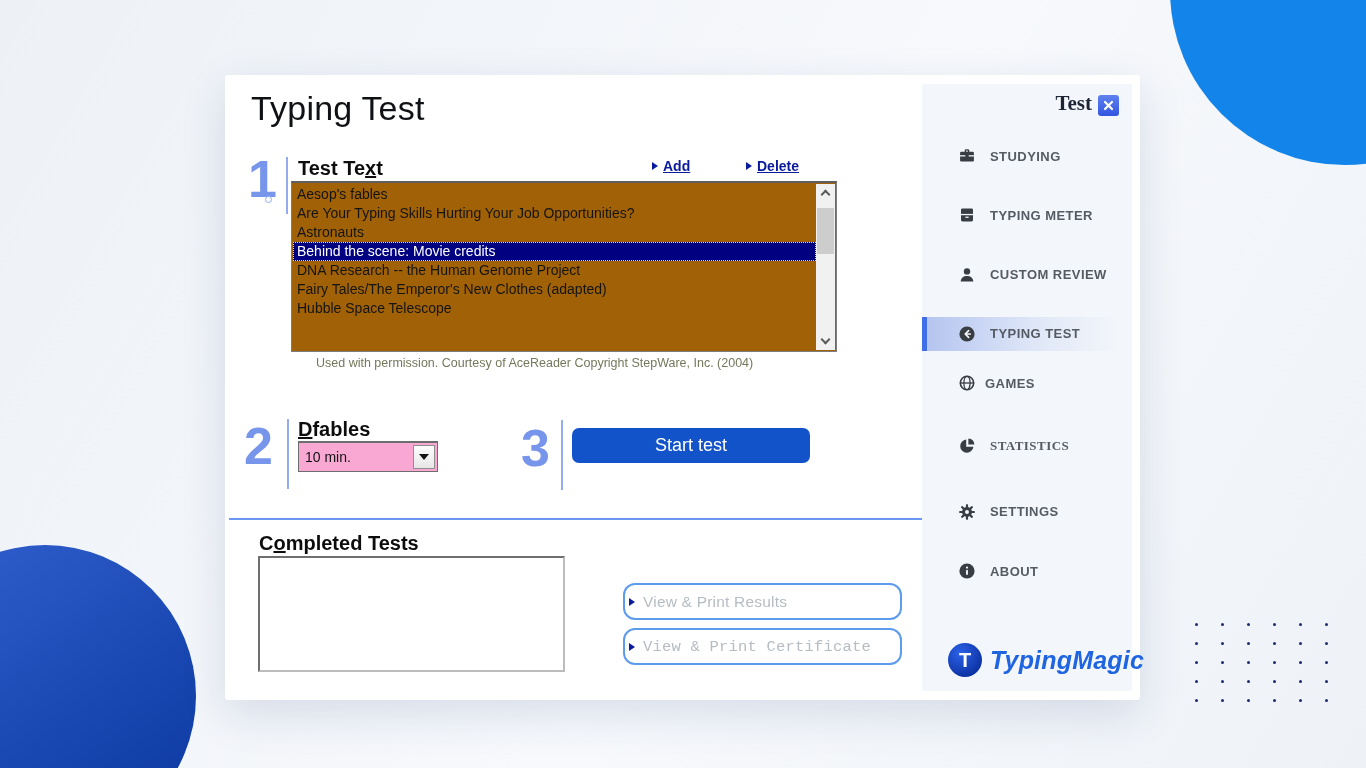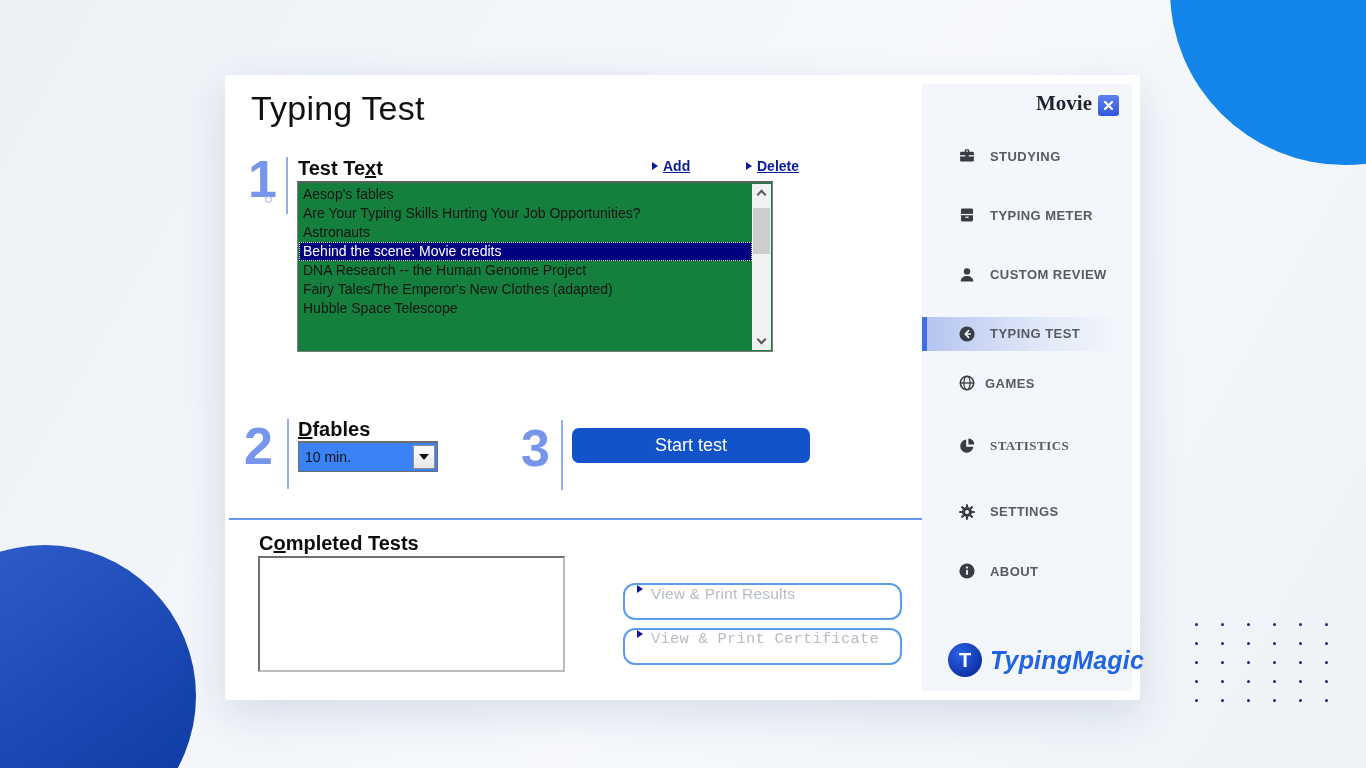--- a/index.html
+++ b/index.html
@@ -23,51 +23,51 @@
   .stepline { position:absolute; width:2px; background:#93acf0; }
   .stepring { position:absolute; width:7px; height:7px; border:1.5px solid #93acf0; border-radius:50%; background:#fff; }
 
   .fieldlabel { position:absolute; font-size:20px; font-weight:700; color:#0d0d0d; }
   .ul { text-decoration:underline; }
 
   .linkrow { position:absolute; top:83px; display:flex; align-items:center; gap:5px; cursor:pointer; }
   .tri { width:0; height:0; border-top:4px solid transparent; border-bottom:4px solid transparent; border-left:6px solid #0a1a9c; }
   .linktext { font-size:14px; font-weight:700; color:#0a1a9c; text-decoration:underline; }
 
-  .listbox { position:absolute; left:72px; top:106px; width:476px; height:171px; background:#15803d;
+  .listbox { position:absolute; left:66px; top:106px; width:546px; height:171px; background:#a16207;
              border:1px solid #7d7d7d; border-top:2px solid #5f5f5f; }
   .listrows { position:absolute; inset:1px 20px 1px 1px; padding-top:1px; overflow:hidden; }
   .listrow { height:19px; line-height:19px; font-size:14px; color:#141414; padding-left:4px; white-space:nowrap; }
   .listrow.selected { background:#000080; color:#ffffff; outline:1px dotted #e6e69a; outline-offset:-1px; }
   .vscroll { position:absolute; top:1px; right:1px; bottom:1px; width:19px; background:#f1f1f1; }
   .varrow { position:absolute; left:0; width:19px; height:17px; }
   .chev { position:absolute; left:5.5px; width:7px; height:7px; border-right:2px solid #5a5a5a; border-bottom:2px solid #5a5a5a; }
   .chev.up { top:7px; transform:rotate(-135deg); }
   .chev.dn { top:3px; transform:rotate(45deg); }
   .vthumb { position:absolute; left:1px; right:1px; top:24px; height:46px; background:#cdcdcd; }
 
   .note { position:absolute; left:91px; top:281px; font-size:12.5px; color:#74785c; }
 
-  .combo { position:absolute; left:73px; top:366px; width:140px; height:31px; background:#3b82f6;
+  .combo { position:absolute; left:73px; top:366px; width:140px; height:31px; background:#f9a8d4;
            border:1px solid #6e6e6e; border-top-width:2px; }
   .combo-val { position:absolute; left:6px; top:0; height:100%; display:flex; align-items:center; font-size:14px; color:#111; }
   .combo-btn { position:absolute; right:2px; top:2px; bottom:2px; width:22px; background:linear-gradient(#fdfdfd,#e7e7e7);
                border:1px solid #8f8f8f; display:flex; align-items:center; justify-content:center; }
   .combo-btn i { width:0; height:0; border-left:5px solid transparent; border-right:5px solid transparent; border-top:6px solid #161616; }
 
   .startbtn { position:absolute; left:347px; top:353px; width:238px; height:35px; background:#1253ca; color:#fff;
               border:none; border-radius:7px; font-size:18px; font-family:"Liberation Sans",sans-serif; cursor:pointer; }
 
   .divider { position:absolute; left:4px; top:443px; width:694px; height:2px; background:#6a97f4; }
 
   .completedbox { position:absolute; left:33px; top:481px; width:307px; height:116px; background:#fff;
                   border:2px solid; border-color:#6f6f6f #bcbcbc #bcbcbc #6f6f6f; }
 
   .actionbtn { position:absolute; left:398px; width:279px; height:37px; background:#fff; border:2px solid #5d9bec;
-               border-radius:12px; display:flex; align-items:flex-start; gap:8px; padding-left:12px; cursor:pointer; }
+               border-radius:12px; display:flex; align-items:center; gap:8px; padding-left:4px; cursor:pointer; }
   .actionbtn span { font-size:15.5px; color:#b6bcc4; letter-spacing:.2px; }
 
   
   .sidebar { position:absolute; left:697px; top:9px; width:210px; height:607px; background:#f3f6fa; border-radius:2px; }
   .close-label { position:absolute; right:40px; top:7px; font-family:"Liberation Serif",serif; font-weight:700;
                  font-size:21px; color:#1d2433; cursor:pointer; }
   .close-x { position:absolute; left:176px; top:11px; width:21px; height:21px; border-radius:3px; cursor:pointer;
              background:linear-gradient(180deg,#5f82f0,#3355e0); display:flex; align-items:center; justify-content:center; }
   .side-item { position:absolute; left:0; right:6px; height:34px; display:flex; align-items:center; padding-left:36px; gap:14px; cursor:pointer; }
   .side-item .icn { width:18px; height:18px; color:#383d44; flex:0 0 18px; display:flex; }
@@ -150,20 +150,21 @@
         <div class="varrow" style="top:0;">
             <i class="chev up"></i>
           </div>
         <div class="vthumb"></div>
         <div class="varrow" style="bottom:0;">
             <i class="chev dn"></i>
           </div>
       </div>
     </div>
 
+    <div class="note">Used with permission. Courtesy of AceReader Copyright StepWare, Inc. (2004)</div>
 
     <div class="stepnum" style="left:19px; top:345px;">2</div>
     <div class="stepline" style="left:62px; top:344px; height:70px;"></div>
     <div class="fieldlabel" style="left:73px; top:343px;"><span></span><span class="ul">D</span><span>fables</span></div>
     <div class="combo">
       <div class="combo-val">10 min.</div>
       <div class="combo-btn">
           <i></i>
         </div>
     </div>
@@ -180,21 +181,21 @@
     <div class="actionbtn" style="top:508px;">
       <i class="tri"></i>
       <span>View &amp; Print Results</span>
     </div>
     <div class="actionbtn" style="top:553px;font-family:Liberation Mono, monospace;">
       <i class="tri"></i>
       <span>View &amp; Print Certificate</span>
     </div>
 
     <div class="sidebar">
-      <div class="close-label">Movie</div>
+      <div class="close-label">Test</div>
       <div class="close-x">
         <svg viewBox="0 0 12 12" width="11" height="11">
             <path d="M2.2 2.2 L9.8 9.8 M9.8 2.2 L2.2 9.8" stroke="#fff" stroke-width="2.4" stroke-linecap="round"></path>
           </svg>
       </div>
       <div id="side-menu">
           <div class="side-item" style="top: 55px;">
             <span class="icn">
               <svg viewBox="0 0 18 18" width="18" height="18" fill="currentColor">
                 <path d="M6.7 4.9V3.7c0-.8.6-1.4 1.4-1.4h1.8c.8 0 1.4.6 1.4 1.4v1.2H9.8v-1c0-.2-.1-.3-.3-.3H8.5c-.2 0-.3.1-.3.3v1z"></path>

